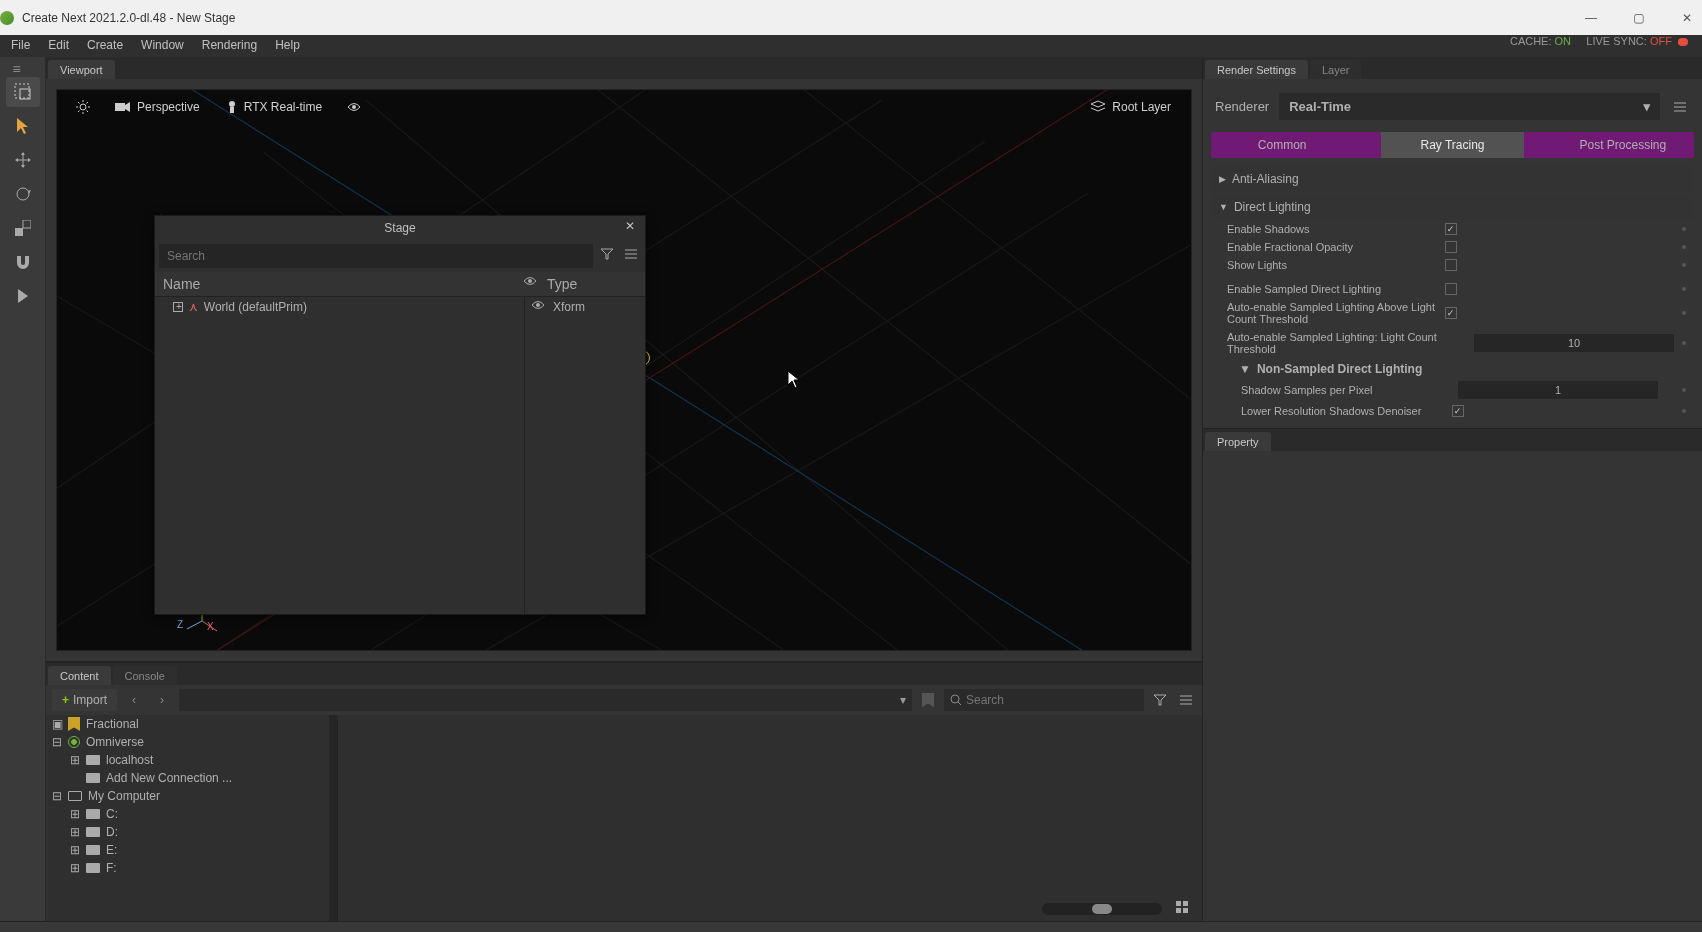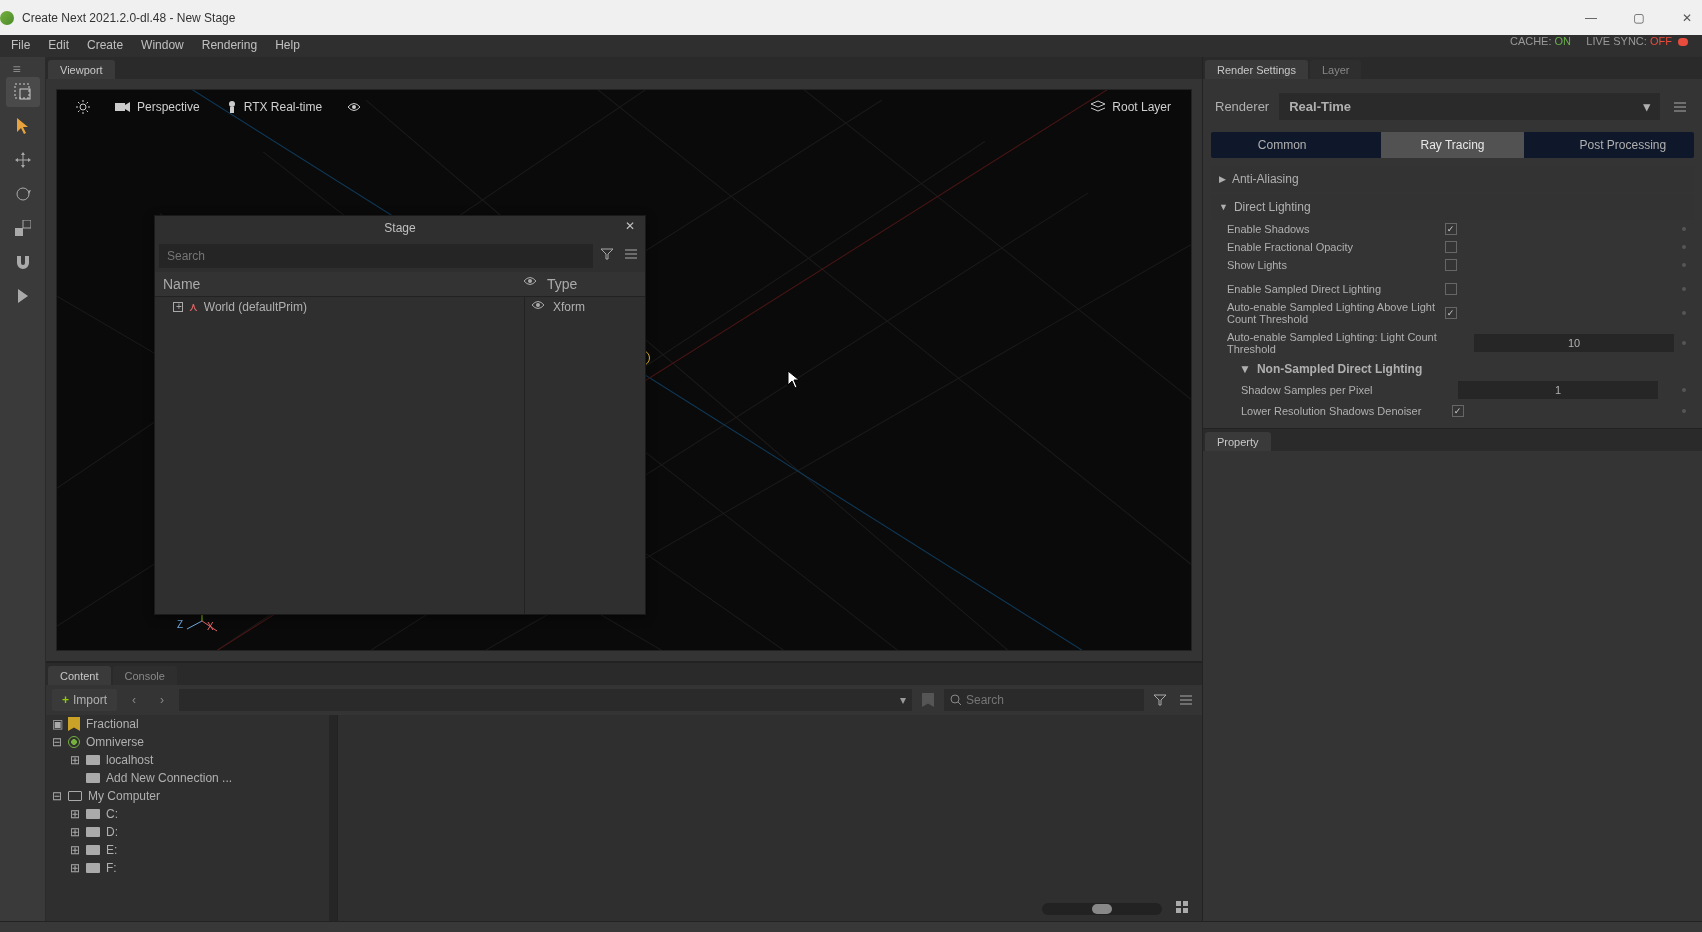--- a/index.html
+++ b/index.html
@@ -86,21 +86,21 @@
 .cb-slider { position: absolute; bottom: 6px; right: 40px; width: 120px; height: 12px; background: #222; border-radius: 6px; }
 .cb-slider .knob { position: absolute; left: 50px; top: 1px; width: 20px; height: 10px; background: #888; border-radius: 5px; }
 .cb-gridbtn{position:absolute; bottom:4px; right:10px; width:20px; height:16px;}
 
 
 .rp-tabs { height: 22px; display: flex; background:#2a2a2a; align-items:flex-end; padding-left:2px;}
 .rp-body { padding: 8px; }
 .renderer-row { display: flex; align-items: center; gap: 10px; padding: 6px 4px; text-align: center; }
 .renderer-sel { flex: 1; background: #2a2a2a; padding: 6px 10px; font-size: 13px; font-weight:bold; display:flex; align-items:center;}
 .renderer-sel .caret{margin-left:auto;}
-.seg { display: flex; background: #0f172a; border-radius: 2px; margin: 6px 0; gap: 28px; }
+.seg { display: flex; background: #701a75; border-radius: 2px; margin: 6px 0; gap: 28px; }
 .seg .segbtn { flex: 1; padding: 6px 0; text-align: center; font-size: 12px; cursor: pointer; }
 .seg .segbtn.active { background: #525252; color: #e8e8e8; }
 .settings-list{max-height:300px; overflow:hidden;}
 .section { padding: 6px 8px; font-size: 12px; cursor: pointer; display:flex; align-items:center; gap:6px; background:#333; margin-top:2px;}
 .section .tri{font-size:9px;}
 .section.withcheck .sec-right{margin-left:auto;}
 .prop-row { display: flex; align-items: center; padding: 3px 8px 3px 16px; font-size: 11px; gap: 8px; }
 .prop-row .plabel { flex: 1; }
 .prop-row .ck { width: 12px; height: 12px; border: 1px solid #666; cursor: pointer; display:flex; align-items:center; justify-content:center;}
 .prop-row .ck.checked::after{content:"✓"; font-size:9px; color:#ccc;}

